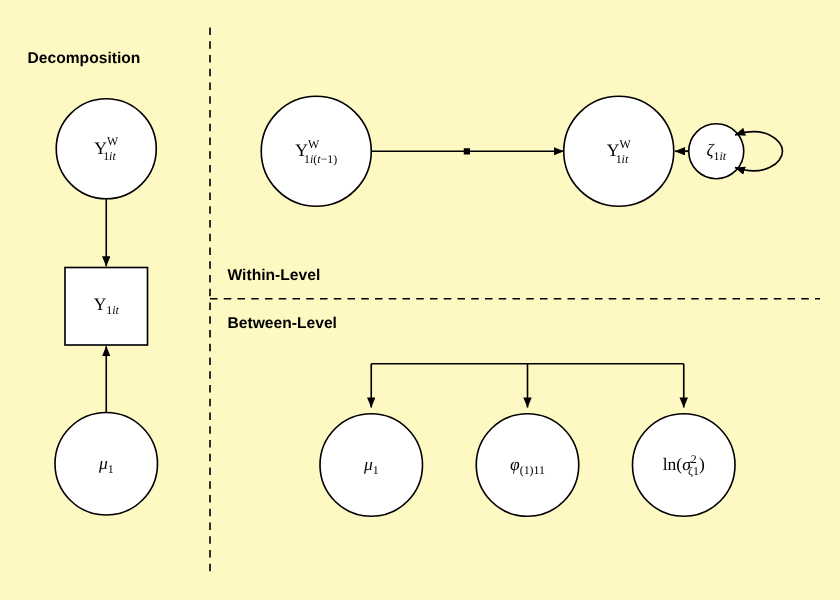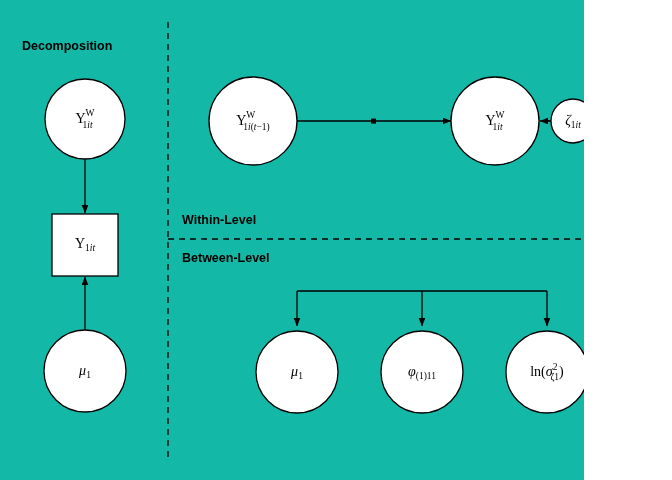--- a/index.html
+++ b/index.html
@@ -6,23 +6,23 @@
   html, body {
     margin: 0;
     padding: 0;
     background: #ffffff;
   }
   body {
     font-family: "Liberation Sans", sans-serif;
   }
   #figure {
     position: relative;
-    width: 584px;
+    width: 672px;
     height: 480px;
-    background: #14b8a6;
+    background: #fef9c3;
     overflow: hidden;
   }
   #figure svg {
     position: absolute;
     top: 0;
     left: 0;
     width: 672px;
     height: 480px;
   }
   .shape-stroke {

